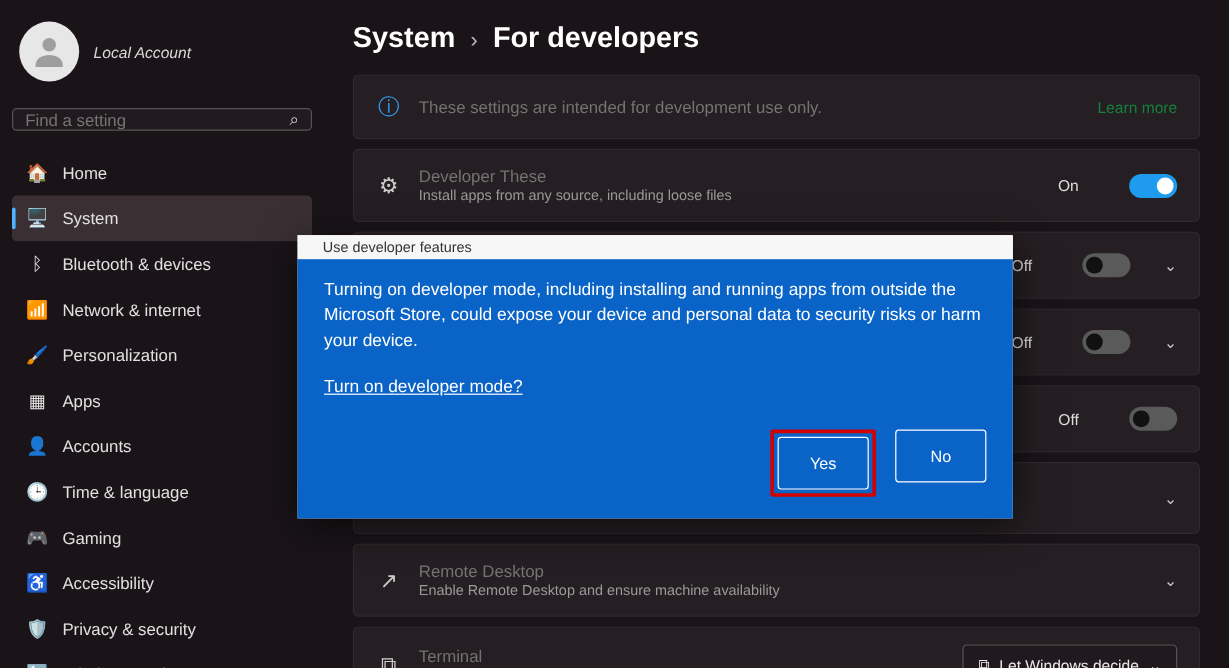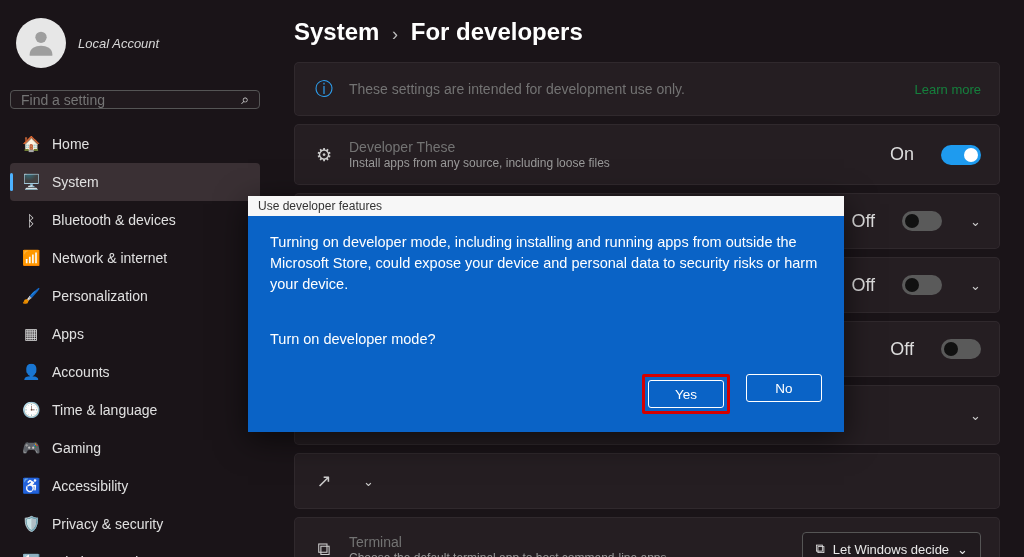--- a/index.html
+++ b/index.html
@@ -21,34 +21,34 @@
     .main { flex:1; padding:18px 24px 18px 24px; overflow:hidden; }
     .crumbs { font-size:24px; font-weight:600; color:#fff; margin-bottom:16px; }
     .crumbs .sep { font-weight:400; margin:0 6px; color:#bbb; font-size:18px; }
     .card { background:rgba(60,50,54,0.35); border:1px solid rgba(255,255,255,0.05); border-radius:5px; padding:14px 18px; display:flex; align-items:center; gap:14px; margin-bottom:8px; min-height:56px; }
     .card.info { min-height:46px; }
     .card .cicon { width:22px; text-align:center; font-size:18px; color:#ccc; }
     .card .cicon.info-i { color:#2ea0f0; }
     .card .txt { flex:1; }
     .card .ttl { font-size:14px; color:#737373; }
     .card .desc { font-size:12px; color:#9a9a9a; margin-top:1px; }
-    .card .state { font-size:18px; color:#ddd; margin-right:13px; }
+    .card .state { font-size:13px; color:#ddd; margin-right:28px; }
     .toggle { width:40px; height:20px; border-radius:10px; background:#5a5a5a; position:relative; }
     .toggle.on { background:#1e9bef; }
     .toggle::after { content:""; position:absolute; width:14px; height:14px; border-radius:50%; background:#111; top:3px; left:3px; }
     .toggle.on::after { background:#fff; left:23px; }
     .chev { font-size:13px; color:#ccc; margin-left:14px; }
     .link { color:#15803d; font-size:13px; cursor:pointer; }
     .dropdown { display:flex; gap:8px; align-items:center; height:34px; border:1px solid #555; border-radius:4px; padding:0 12px; font-size:13px; background:rgba(30,24,28,0.6); }
     .dialog { position:absolute; left:248px; top:196px; width:596px; background:#fff; box-shadow:0 8px 30px rgba(0,0,0,.6); }
-    .dlg-title { font-size:12px; padding:3px 10px; color:#333; background:#f7f7f7; }
+    .dlg-title { font-size:12px; padding:3px 21px; color:#333; background:#f7f7f7; }
     .dlg-body { background:#0a63c6; color:#fff; padding:16px 22px 18px 22px; font-size:14.5px; line-height:1.45; }
-    .dlg-q { margin-top:34px; }
+    .dlg-q { margin-top:18px;text-decoration:underline; }
     .dlg-btns { display:flex; gap:16px; justify-content:flex-end; margin-top:24px; }
-    .dlg-btn { border:1.5px solid #fff; background:transparent; color:#fff; height:28px; min-width:76px; border-radius:3px; font-size:13.5px; cursor:pointer; }
+    .dlg-btn { border:1.5px solid #fff; background:transparent; color:#fff; height:44px; min-width:76px; border-radius:3px; font-size:13.5px; cursor:pointer; }
     .yes-wrap { border:3px solid #d40000; padding:3px; border-radius:2px; }
   </style>
 </head>
 <body>
 
 <div class="layout">
   <div class="sidebar">
     <div class="user">
       <div class="avatar">
         <svg viewBox="0 0 24 24">
@@ -167,20 +167,24 @@
     <div class="card">
       <span class="cicon">🗀</span>
       <div class="txt">
         <div class="desc">Adjust these settings for a more developer-friendly experience using File Explorer</div>
       </div>
       <span class="chev">⌄</span>
     </div>
 
     <div class="card">
       <span class="cicon">↗</span>
+      <div class="txt">
+        <div class="ttl">Remote Desktop</div>
+        <div class="desc">Enable Remote Desktop and ensure machine availability</div>
+      </div>
       <span class="chev">⌄</span>
     </div>
 
     <div class="card">
       <span class="cicon">⧉</span>
       <div class="txt">
         <div class="ttl">Terminal</div>
         <div class="desc">Choose the default terminal app to host command-line apps</div>
       </div>
       <div class="dropdown">

